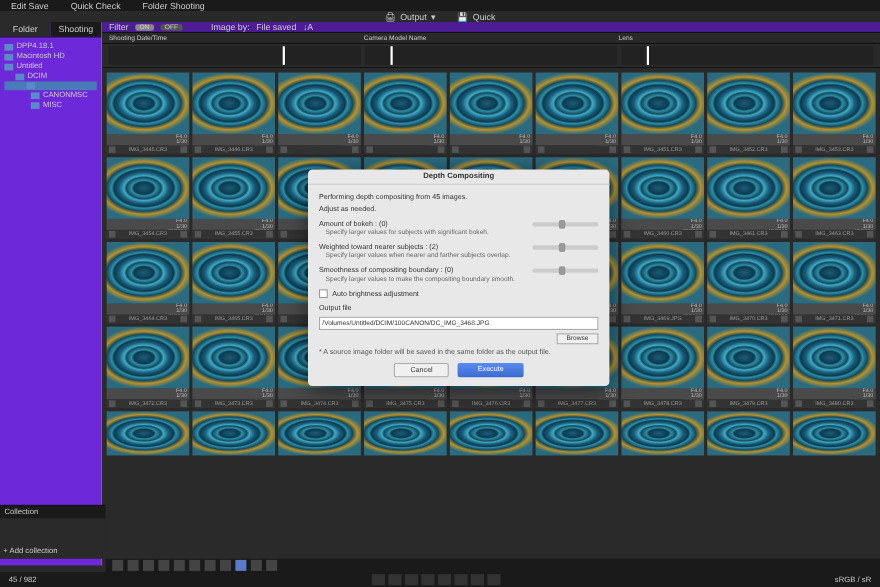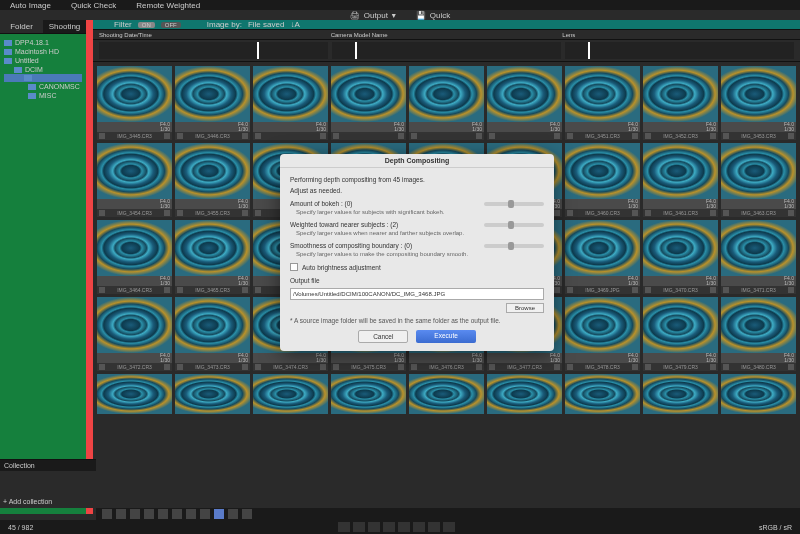--- a/index.html
+++ b/index.html
@@ -2,35 +2,35 @@
 <html><head>
 <meta charset="utf-8">
 <style>
 *{margin:0;padding:0;box-sizing:border-box;font-family:Arial,Helvetica,sans-serif}
 body{background:#2a2a2a;color:#ccc;width:800px;height:534px;overflow:hidden;font-size:8px;position:relative}
 .topbar{height:10px;background:#1a1a1a;display:flex;align-items:center;gap:20px;padding:0 10px}
 .topbar span{cursor:pointer}
 .toolbar2{height:10px;background:#2a2a2a;display:flex;align-items:center;gap:20px;padding:0 20px;justify-content:center}
 .toolbar2 .tool-item{display:flex;align-items:center;gap:4px;cursor:pointer}
 .main{display:flex;height:494px}
-.sidebar{width:96px;background:#15803d;border-right:7px solid #ef4444}
+.sidebar{width:96px;background:#6d28d9;border-right:1px solid #ef4444}
 .tabs{display:flex;height:14px;border-bottom:1px solid #111}
 .tab{flex:1;text-align:center;line-height:14px;background:#1a1a1a;cursor:pointer}
 .tab.active{background:#2a2a2a}
 .tree{padding:4px;font-size:7px}
 .tree-item{display:flex;align-items:center;gap:3px;padding:1px 0;cursor:pointer}
 .tree-item.sel{background:#4a7ab8}
 .folder-icon{width:8px;height:6px;background:#5a8bc9;display:inline-block}
 .indent1{padding-left:10px}.indent2{padding-left:20px}.indent3{padding-left:24px}
 .collection-sec{position:absolute;bottom:26px;left:0;width:96px;background:#2a2a2a;border-top:1px solid #111}
 .coll-header{background:#1a1a1a;padding:2px 4px;font-size:7px}
 .coll-body{height:24px}
 .add-coll{padding:3px;font-size:7px;cursor:pointer}
 .content{flex:1;display:flex;flex-direction:column;background:#333}
-.filterbar{height:10px;background:#0f766e;display:flex;align-items:center;gap:6px;padding:0 21px;border-bottom:1px solid #111}
+.filterbar{height:10px;background:#4c1d95;display:flex;align-items:center;gap:6px;padding:0 6px;border-bottom:1px solid #111}
 .filter-btn{background:#555;padding:0 4px;border-radius:2px;font-size:6px;cursor:pointer}
 .filter-btn.on{background:#888}
 .sortbar{height:10px;background:#2a2a2a;display:flex;padding:0 6px;border-bottom:1px solid #111;font-size:6px}
 .sortbar>div{flex:1;display:flex;align-items:center}
 .histo{height:22px;background:#2a2a2a;display:flex;gap:4px;padding:2px 6px;border-bottom:1px solid #111}
 .histo>div{flex:1;background:#222;position:relative}
 .histo-mark{position:absolute;right:30%;top:0;width:2px;height:100%;background:#fff}
 .grid{flex:1;overflow:auto;padding:4px;background:#2a2a2a}
 .row{display:flex;gap:3px;margin-bottom:3px}
 .thumb{width:75px;background:#3a3a3a;display:flex;flex-direction:column}
@@ -63,23 +63,23 @@
 .browse-btn{background:#f0f0f0;border:1px solid #aaa;padding:1px 8px;font-size:6px;cursor:pointer}
 .note{font-size:6px;color:#555}
 .modal-actions{display:flex;justify-content:center;gap:8px;margin-top:6px}
 .btn-cancel{background:#f0f0f0;border:1px solid #aaa;padding:2px 14px;font-size:6.5px;cursor:pointer;border-radius:2px}
 .btn-exec{background:linear-gradient(#5a8bf0,#3a6bd0);color:#fff;border:none;padding:2px 18px;font-size:6.5px;cursor:pointer;border-radius:2px}
 </style>
 </head>
 <body>
 
 <div class="topbar">
-  <span>Auto Image</span>
+  <span>Edit Save</span>
   <span>Quick Check</span>
-  <span>Remote Weighted</span>
+  <span>Folder Shooting</span>
 </div>
 <div class="toolbar2">
   <div class="tool-item">🖨 <span>Output</span> ▾</div>
   <div class="tool-item">💾 <span>Quick</span></div>
 </div>
 
 <div class="main">
   <div class="sidebar">
     <div class="tabs">
       <div class="tab active">Folder</div>

